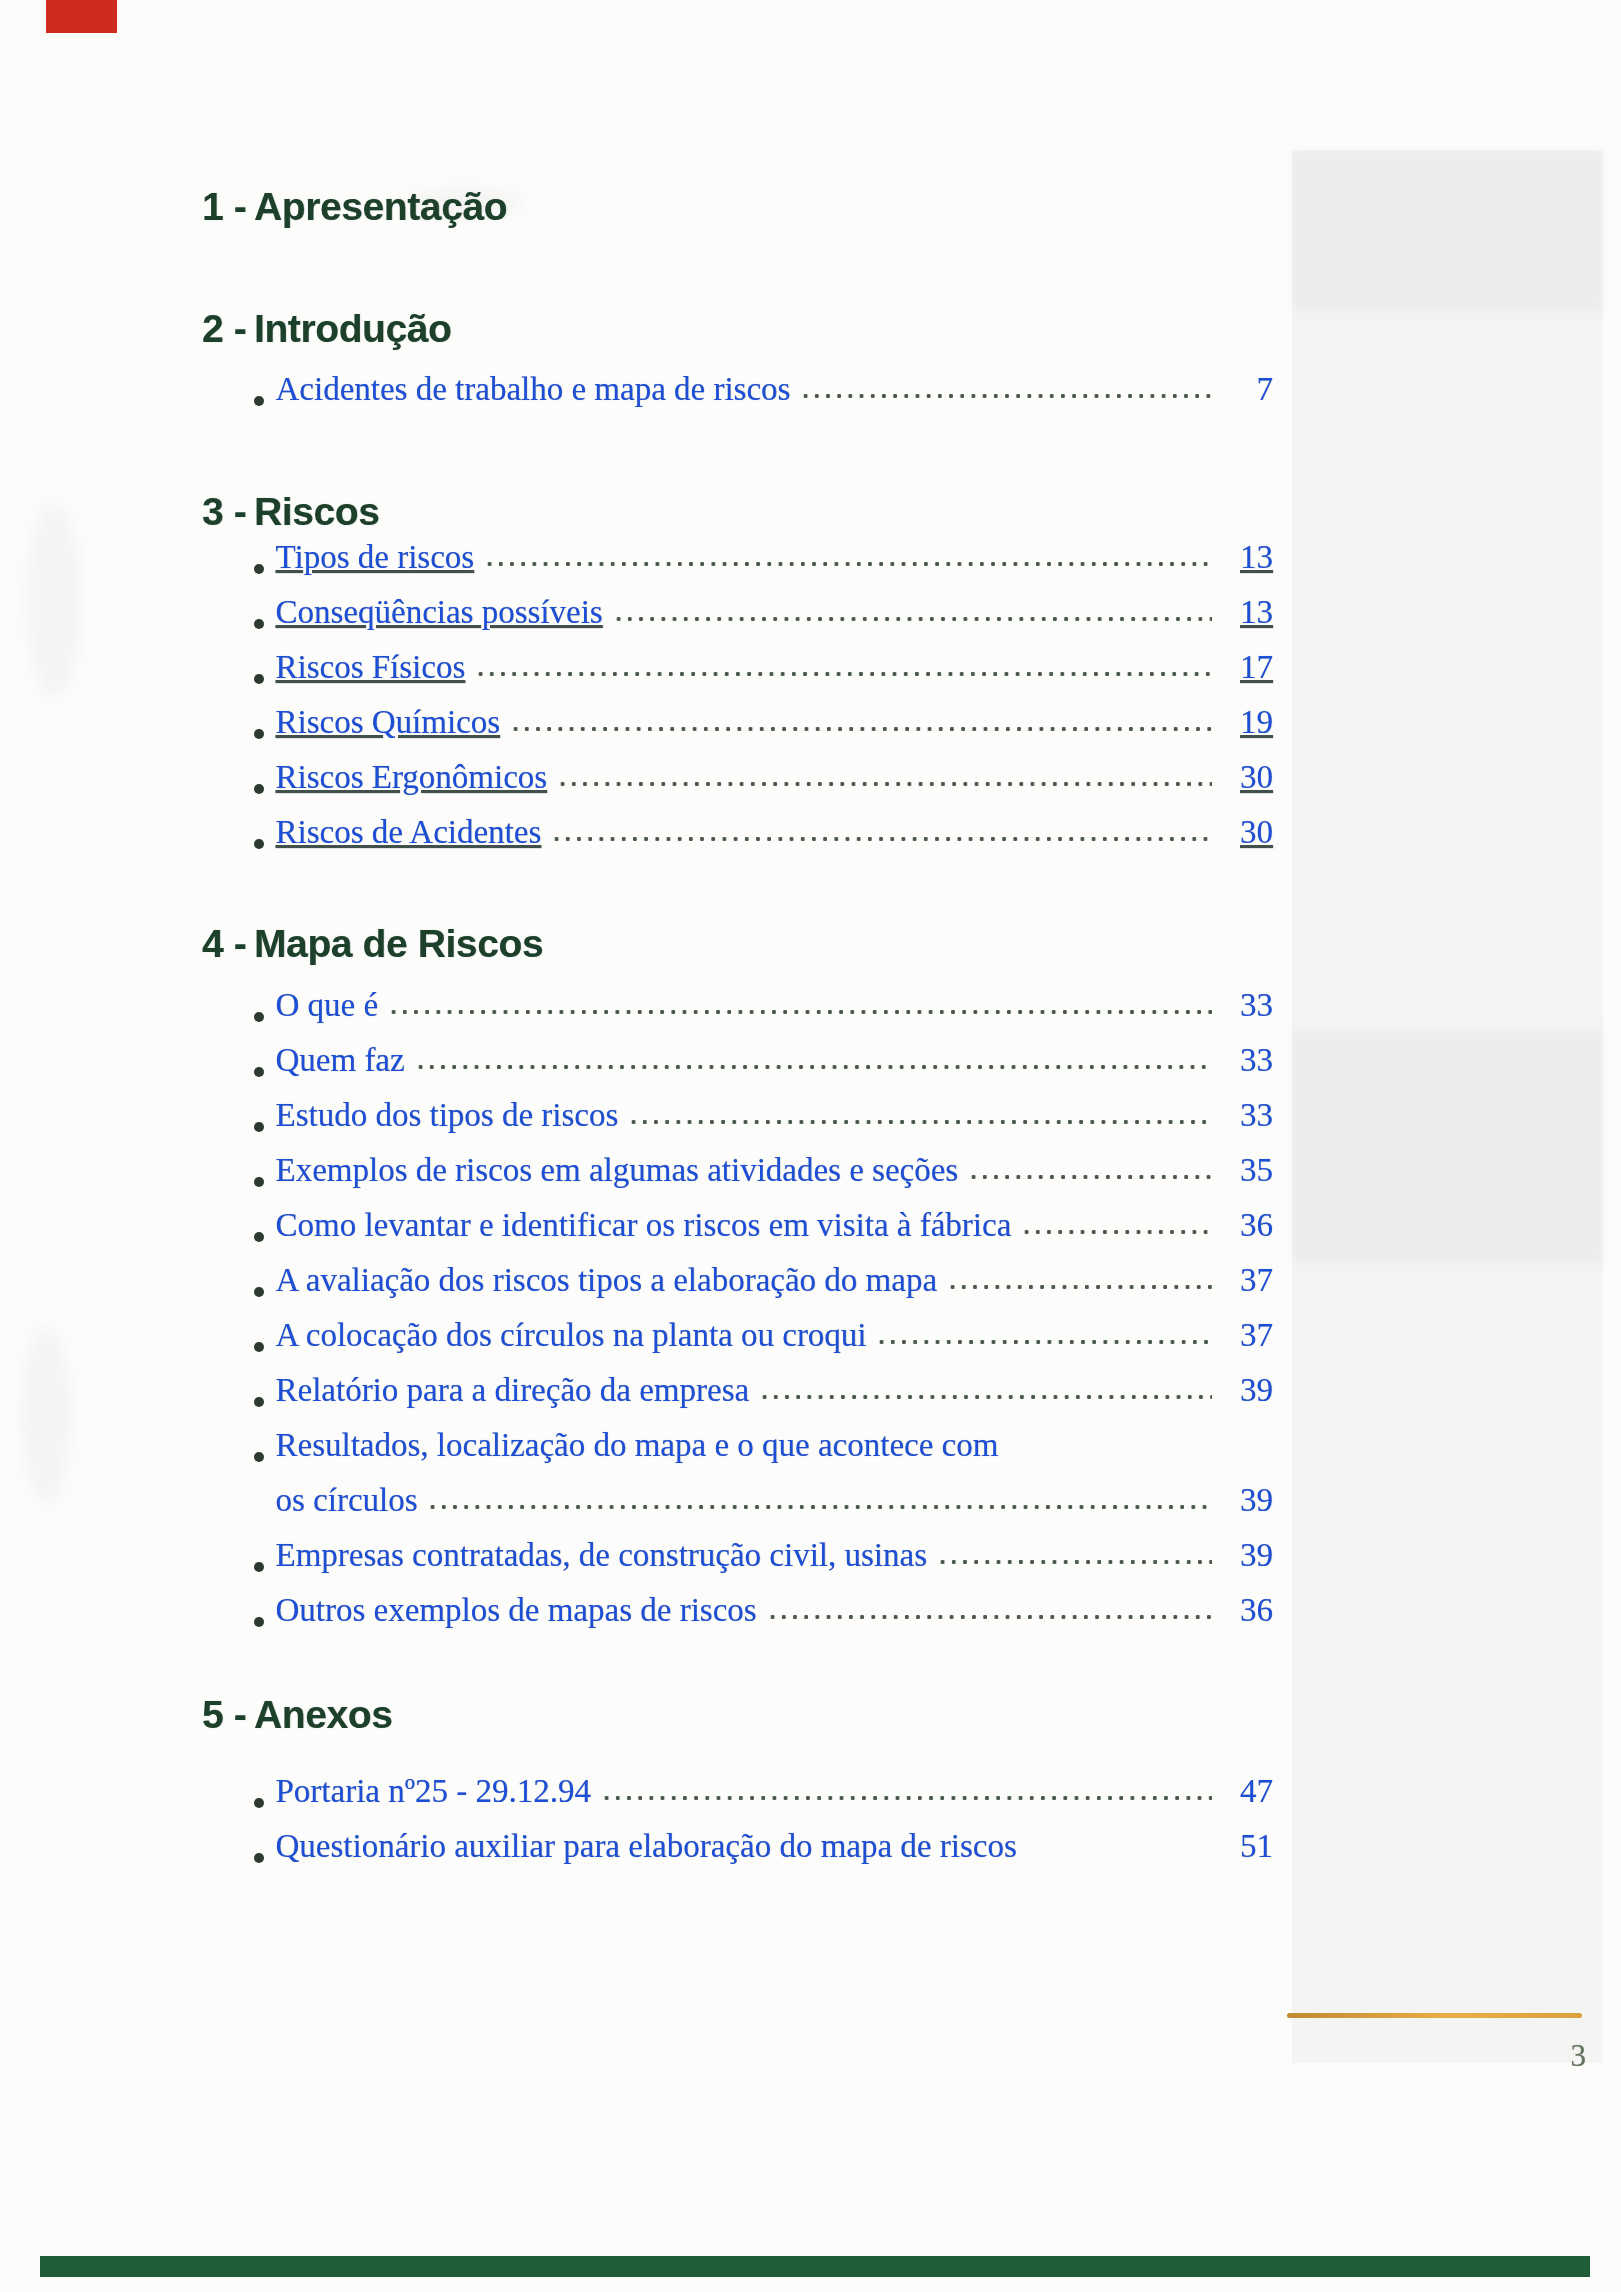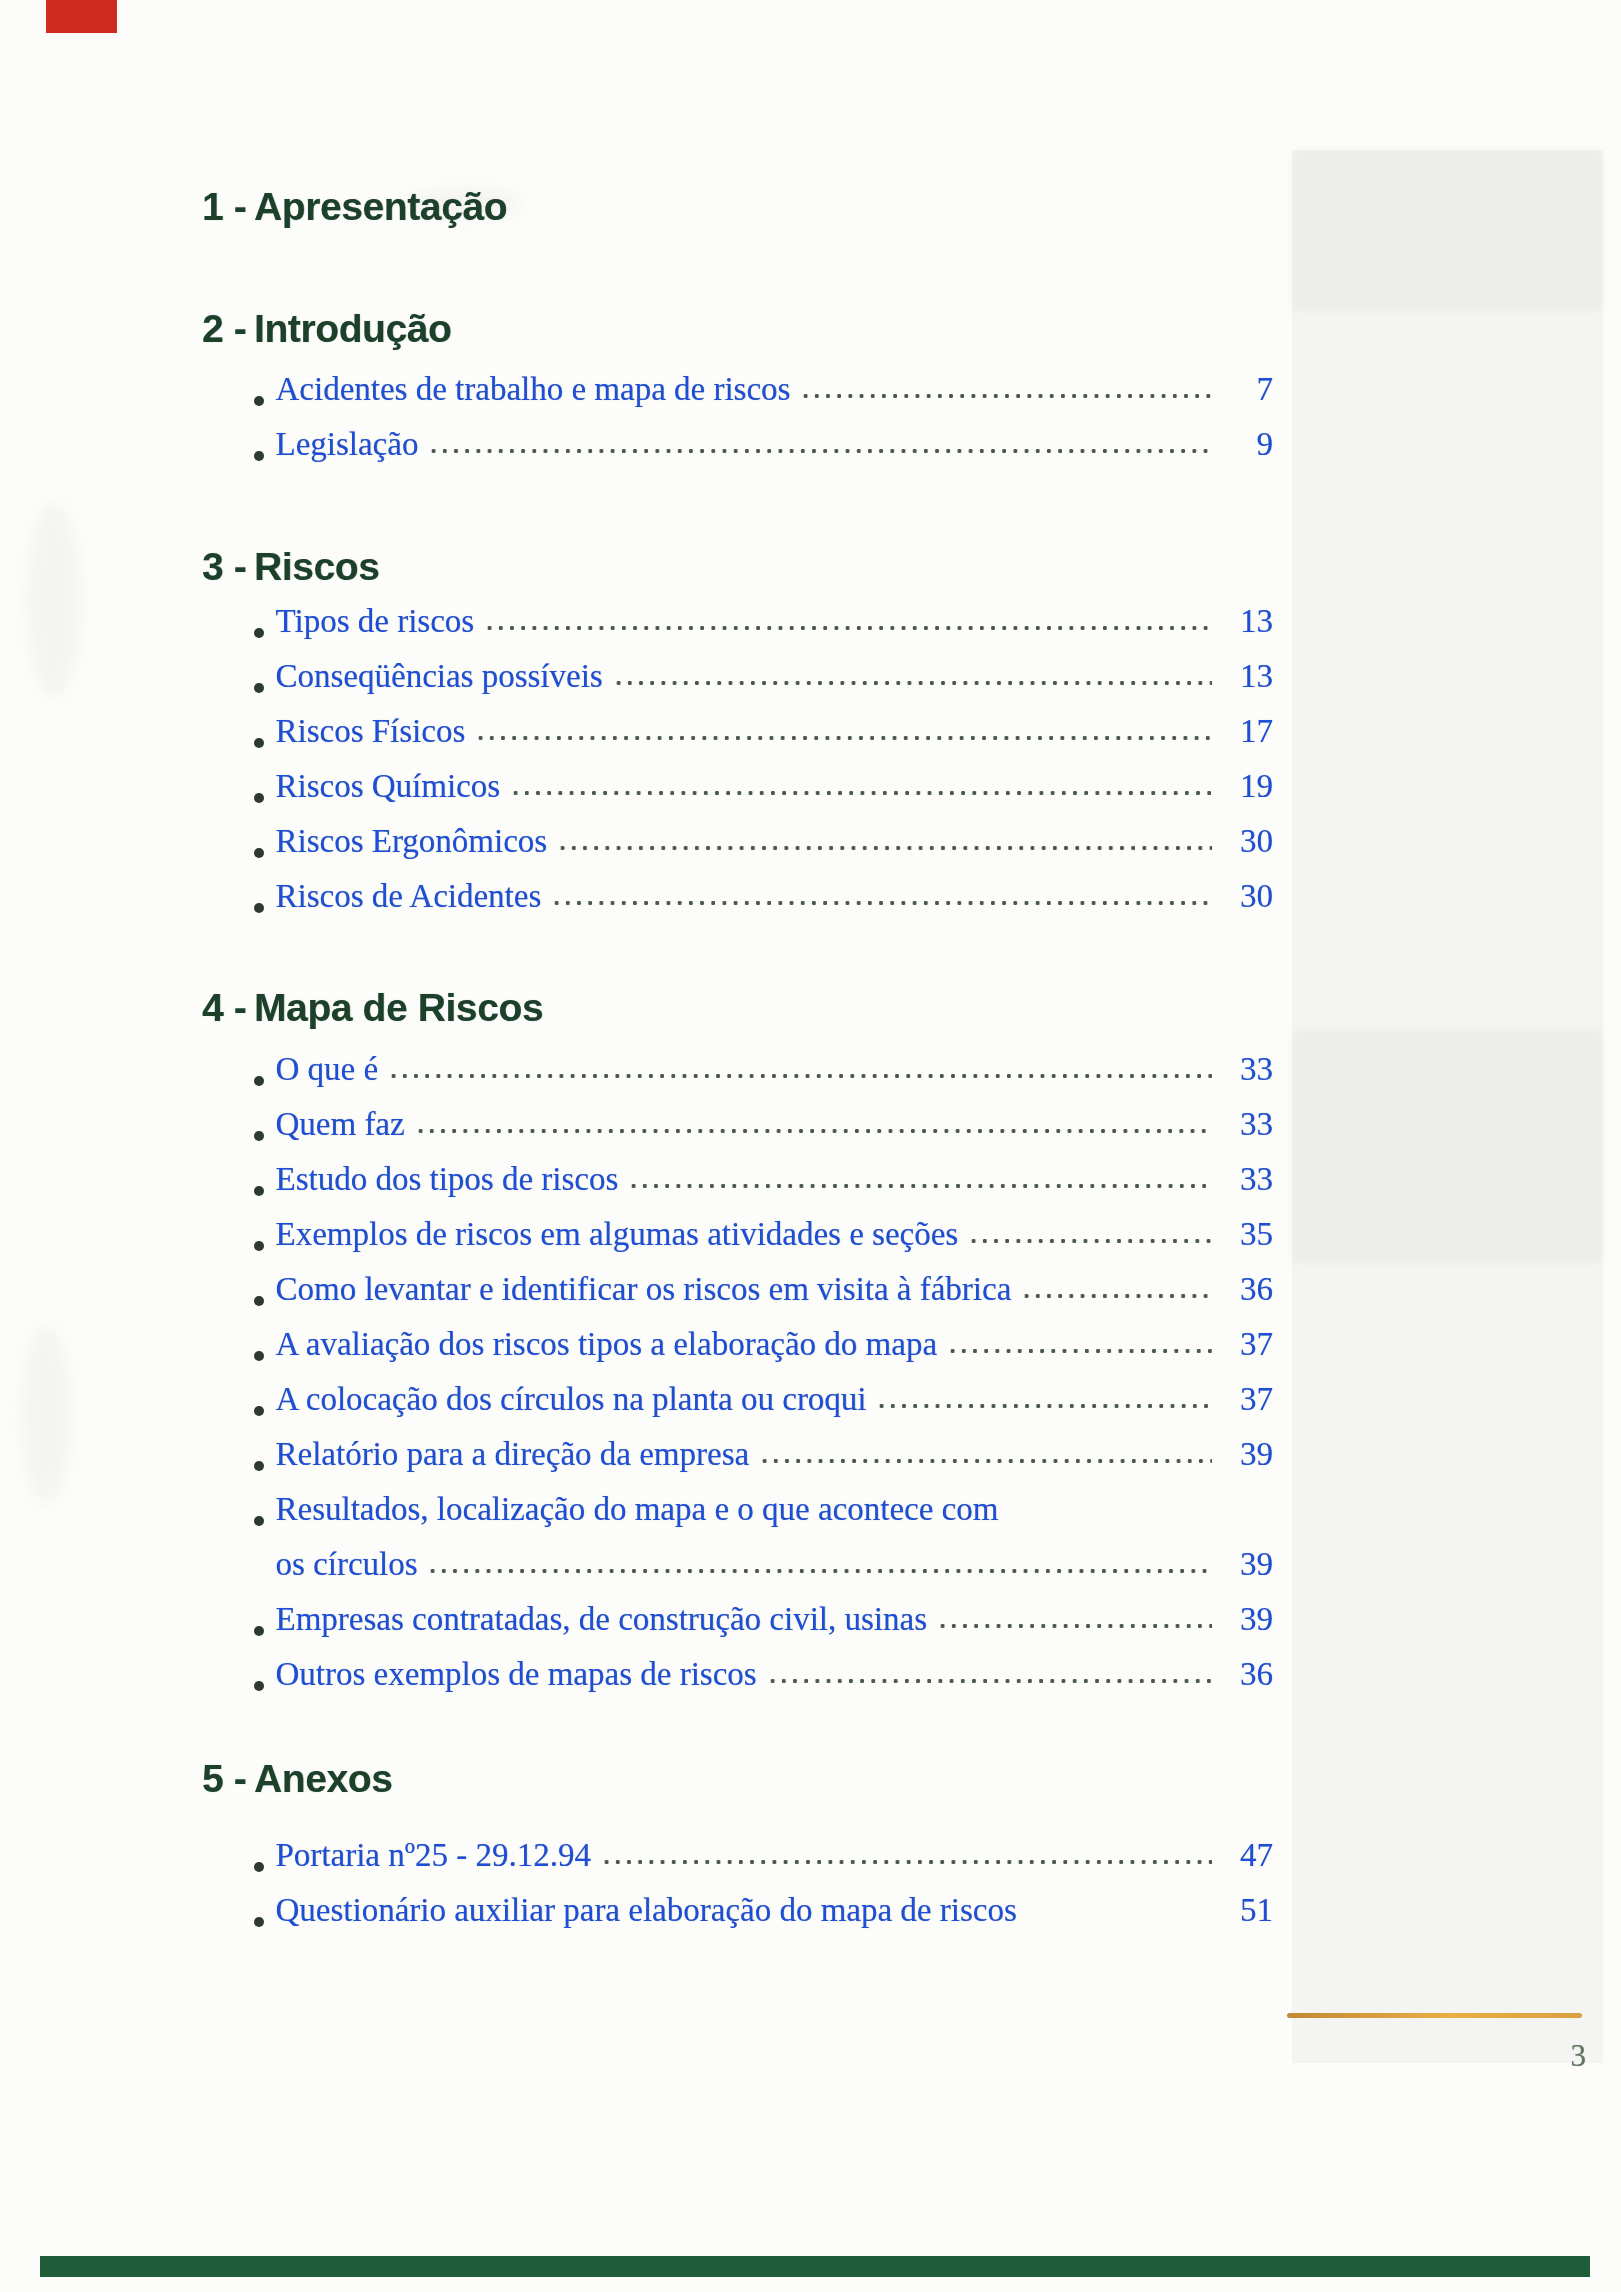--- a/index.html
+++ b/index.html
@@ -23,21 +23,21 @@
   .toc{position:absolute;left:202px;top:184px;width:1071px;color:#41504a;}
   .sec{margin:0 0 47px 0;}
   .sec-head{display:flex;align-items:baseline;
             font-family:"Liberation Sans","DejaVu Sans",sans-serif;
             font-weight:bold;font-size:39px;line-height:45px;color:#1d402b;
             letter-spacing:-0.4px;text-shadow:0.4px 0.4px 0.8px rgba(25,55,38,.45);}
   .sec-num{width:52px;flex:0 0 52px;}
   .sec.s1{margin-bottom:77px;}
   .sec.s2 .entries{margin-top:19.7px;}
   .sec.s2{margin-bottom:63px;}
-  .sec.s3 .entries{margin-top:14px;}
+  .sec.s3 .entries{margin-top:5px;text-decoration:underline;}
   .sec.s3{margin-bottom:52px;}
   .sec.s4 .entries{margin-top:21.5px;}
   .sec.s4{margin-bottom:45px;}
   .sec.s5 .entries{margin-top:36px;}
   .entries{padding-left:52px;}
   .entry{display:flex;align-items:baseline;height:55px;font-size:33px;color:#1d4ed8;
          text-shadow:0.3px 0.3px 0.8px rgba(70,85,78,.5);}
   .bullet{flex:0 0 9.9px;width:9.9px;height:9.9px;border-radius:50%;background:#2c3a32;
           align-self:center;margin-right:11.6px;margin-top:5.4px;}
   .entry .title{white-space:nowrap;}
@@ -76,26 +76,20 @@
         <span class="sec-num">2 -</span>
         <span>Introdução</span>
       </div>
       <div class="entries">
         <div class="entry">
           <span class="bullet"></span>
           <span class="title">Acidentes de trabalho e mapa de riscos</span>
           <span class="leader"></span>
           <span class="pg">7</span>
         </div>
-        <div class="entry">
-          <span class="bullet"></span>
-          <span class="title">Legislação</span>
-          <span class="leader"></span>
-          <span class="pg">9</span>
-        </div>
       </div>
     </div>
 
     <div class="sec s3">
       <div class="sec-head">
         <span class="sec-num">3 -</span>
         <span>Riscos</span>
       </div>
       <div class="entries">
         <div class="entry">

